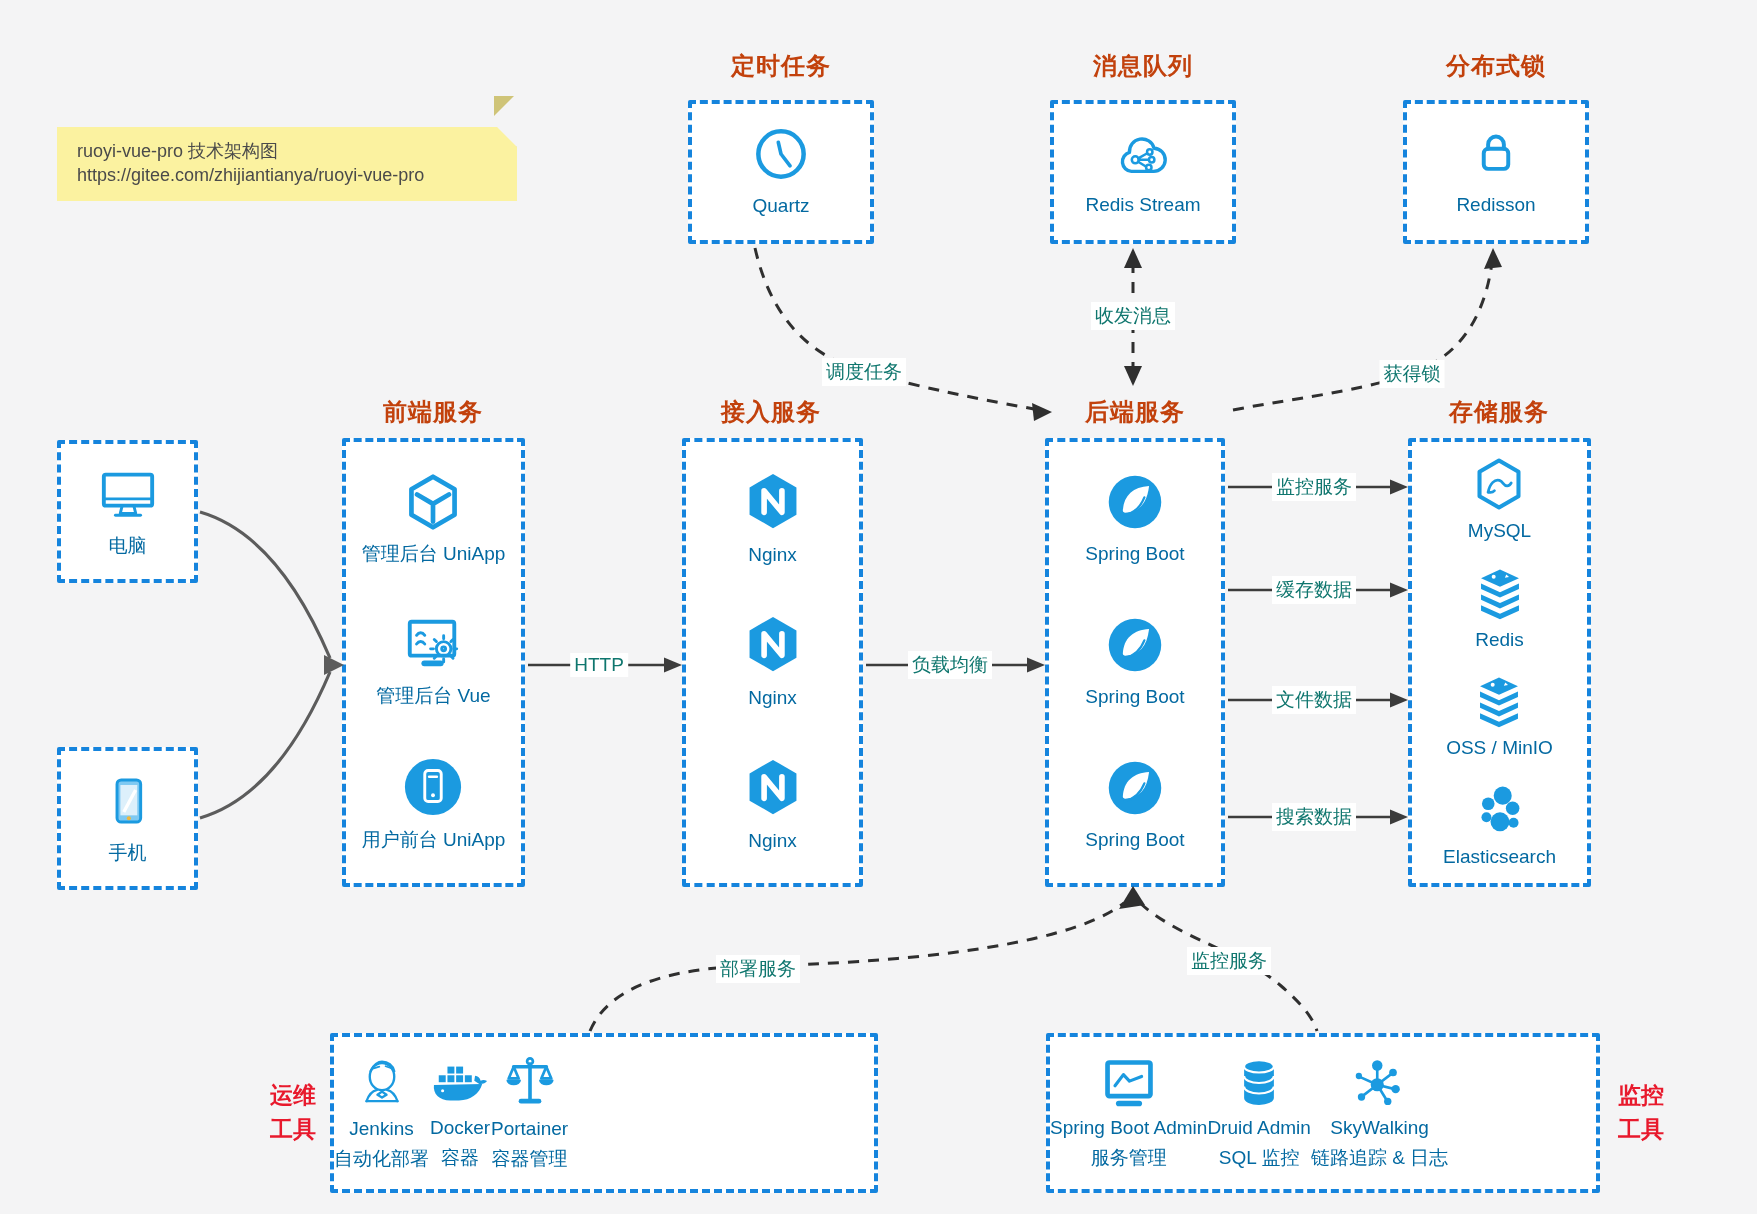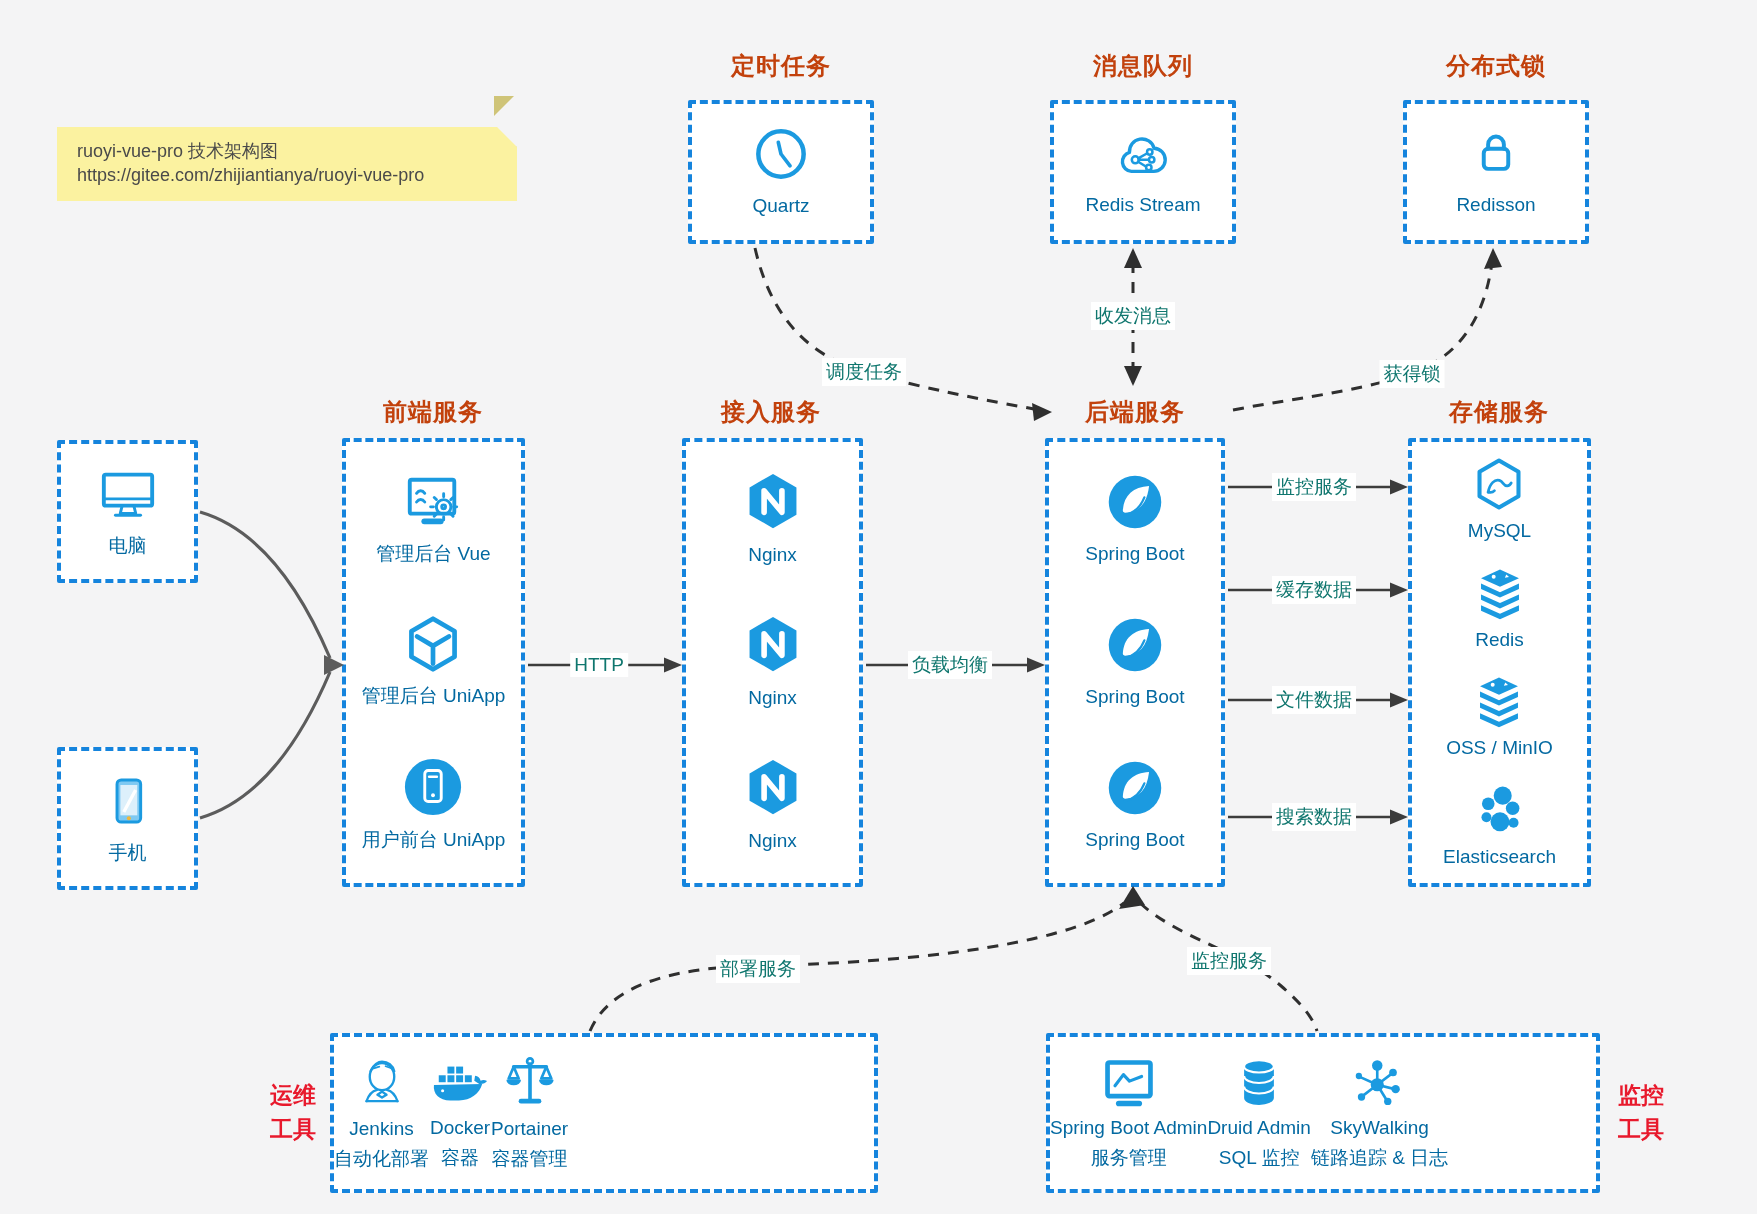--- a/index.html
+++ b/index.html
@@ -95,38 +95,38 @@
       <rect x="19" y="7" width="28" height="50" rx="5" fill="#7ec9f2" stroke="#1b9ae0" stroke-width="3.5"></rect>
       <rect x="23" y="13" width="20" height="36" fill="#ddf0fb"></rect>
       <path d="M27 45 41 19" stroke="#ffffff" stroke-width="4"></path>
       <circle cx="33" cy="52.5" r="2.4" fill="#f0b73c" stroke="none"></circle>
     </svg>
     <div class="ilabel">手机</div>
   </div>
 
   <div class="dbox col" style="left:342px;top:438px;width:183px;height:449px">
     <div class="cell">
+      <svg class="icon" width="60" height="60" viewBox="0 0 64 64" fill="none" stroke="#1b9ae0" stroke-width="5" stroke-linecap="round" stroke-linejoin="round">
+        <path d="M32 5 55 18.5v27L32 59 9 45.5v-27z"></path>
+        <path d="M32 34v19M32 34 15 24M32 34l17-10"></path>
+      </svg>
+      <div class="ilabel">管理后台 UniApp</div>
+    </div>
+    <div class="cell">
       <svg class="icon" width="62" height="60" viewBox="0 0 64 62" fill="none" stroke="#1b9ae0" stroke-width="4" stroke-linecap="round" stroke-linejoin="round">
         <rect x="8" y="8" width="46" height="35" rx="2"></rect>
         <path d="M15 22c2.5-3.5 6-3.5 8.5 0M15 31c2.5-3.5 6-3.5 8.5 0" stroke-width="3"></path>
         <g stroke-width="3">
           <circle cx="43" cy="36" r="7.5"></circle>
             <circle cx="43" cy="36" r="2"></circle>
           <path d="M43 25.5v-3M43 46.5v3M32.5 36h-3M53.5 36h3M35.5 28.5l-2.2-2.2M50.5 43.5l2.2 2.2M35.5 43.5l-2.2 2.2M50.5 28.5l2.2-2.2"></path>
         </g>
         <path d="M23 51h17" stroke-width="6"></path>
       </svg>
       <div class="ilabel">管理后台 Vue</div>
-    </div>
-    <div class="cell">
-      <svg class="icon" width="60" height="60" viewBox="0 0 64 64" fill="none" stroke="#1b9ae0" stroke-width="5" stroke-linecap="round" stroke-linejoin="round">
-        <path d="M32 5 55 18.5v27L32 59 9 45.5v-27z"></path>
-        <path d="M32 34v19M32 34 15 24M32 34l17-10"></path>
-      </svg>
-      <div class="ilabel">管理后台 UniApp</div>
     </div>
     <div class="cell">
       <svg class="icon" width="62" height="62" viewBox="0 0 64 64">
         <circle cx="32" cy="32" r="29" fill="#1b9ae0"></circle>
         <rect x="23.5" y="15" width="17" height="32" rx="3.5" fill="none" stroke="#ffffff" stroke-width="3"></rect>
         <path d="M28 21.5h8" stroke="#ffffff" stroke-width="2.6" stroke-linecap="round"></path>
         <circle cx="32" cy="40.5" r="2" fill="#ffffff"></circle>
       </svg>
       <div class="ilabel">用户前台 UniApp</div>
     </div>

